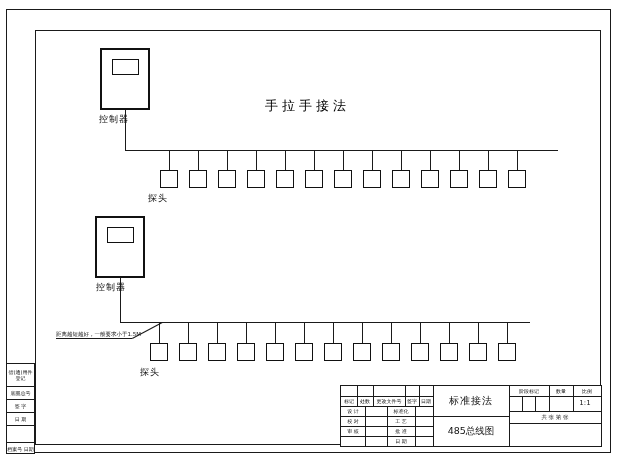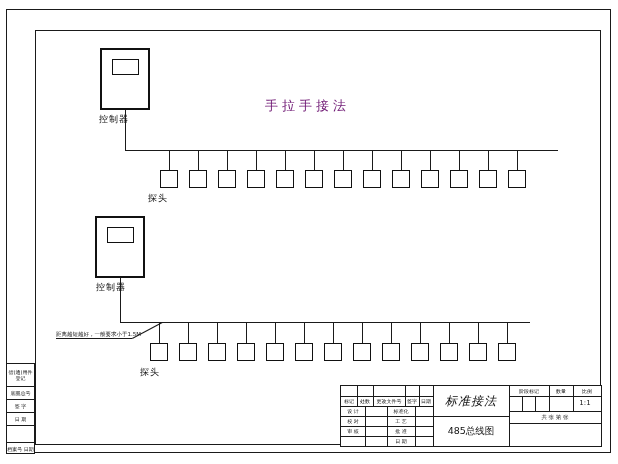--- a/index.html
+++ b/index.html
@@ -7,29 +7,29 @@
          font-family:"DejaVu Sans","Liberation Sans",sans-serif;color:#111;overflow:hidden;}
   .rect{position:absolute;border:1px solid #1a1a1a;background:transparent;box-sizing:border-box;}
   .hl{position:absolute;height:1px;background:#1a1a1a;}
   .vl{position:absolute;width:1px;background:#1a1a1a;}
   .lbl{position:absolute;white-space:nowrap;color:#111;}
   .controller{position:absolute;border:2px solid #111;background:#fff;box-sizing:border-box;}
   .controller .disp{position:absolute;border:1px solid #111;background:#fff;box-sizing:border-box;}
   .probes{position:absolute;}
   .pline{position:absolute;top:0;width:1px;background:#1a1a1a;}
   .probe{position:absolute;border:1.4px solid #111;background:#fff;box-sizing:border-box;}
-  .sec-title{position:absolute;font-size:13px;letter-spacing:4px;color:#701a75;white-space:nowrap;}
+  .sec-title{position:absolute;font-size:13px;letter-spacing:4px;color:#000000;white-space:nowrap;}
   .small-lbl{font-size:9px;letter-spacing:1px;}
   .note{position:absolute;font-size:5.5px;white-space:nowrap;color:#111;}
   .tb{position:absolute;left:340px;top:385px;width:260px;height:60px;border:1px solid #1a1a1a;background:#fff;box-sizing:content-box;}
   .tb .cell{position:absolute;text-align:center;overflow:hidden;}
   .t5{font-size:5px;line-height:10px;}
   .t55{font-size:5.5px;}
   .t7{font-size:7px;}
-  .t8{font-size:12px;font-style:italic;}
+  .t8{font-size:10px;}
   .t9{font-size:9.5px;}
   .lb{position:absolute;left:6px;top:363px;width:29px;height:91px;border:1px solid #1a1a1a;background:#fff;box-sizing:border-box;}
   .lb .row{position:absolute;left:0;width:27px;text-align:center;font-size:5px;line-height:6px;
            display:flex;align-items:center;justify-content:center;overflow:hidden;}
   .diag{position:absolute;height:1px;background:#1a1a1a;transform-origin:0 0;}
 </style>
 </head>
 <body>
 
 <div class="sheet">

